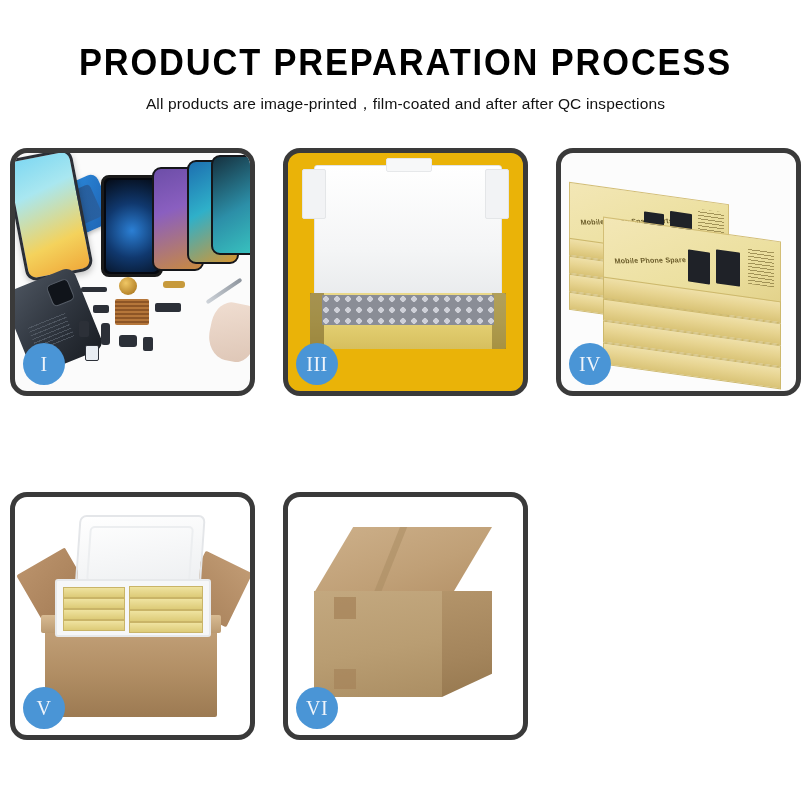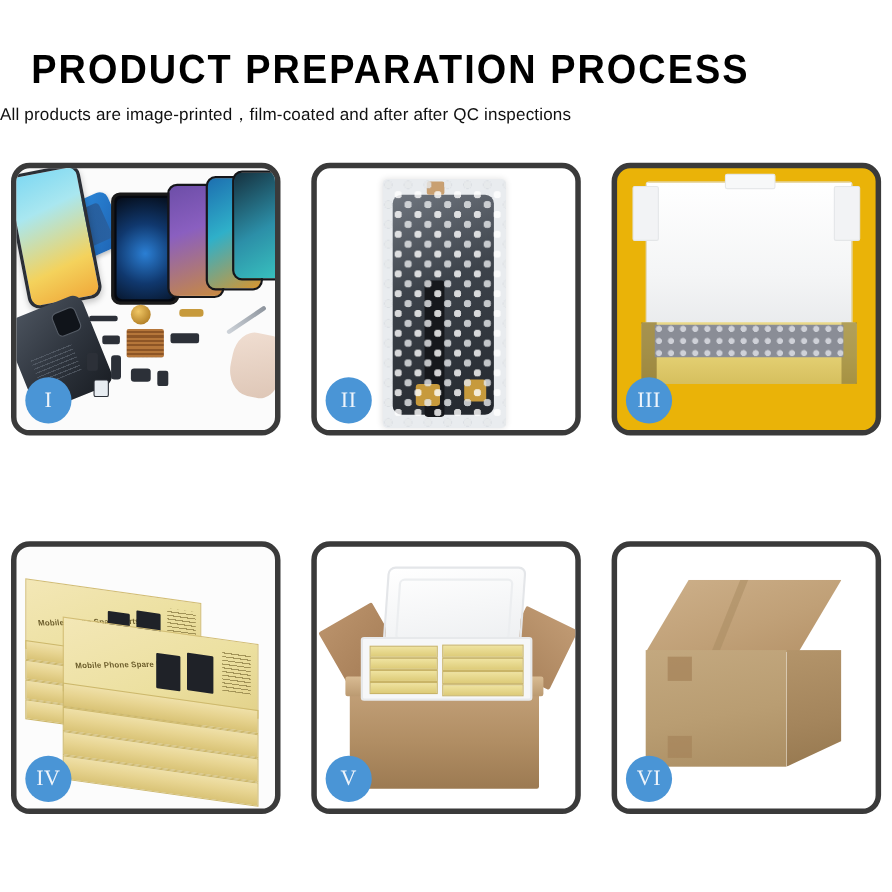--- a/index.html
+++ b/index.html
@@ -6,21 +6,21 @@
   body{
     width:811px;height:811px;
     background:#ffffff;
     font-family:"Liberation Sans", sans-serif;
     overflow:hidden;
     position:relative;
   }
   .page{width:811px;height:811px;position:relative;}
 
   
-  .header{padding-top:44px;}
+  .header{padding-top:44px;text-align:center;}
   .title{
     font-size:37px;font-weight:bold;color:#000;
     letter-spacing:2.0px;line-height:1.0;
     transform:scaleX(0.93);transform-origin:center;
     white-space:nowrap;
   }
   .subtitle{
     font-size:15.5px;color:#111;margin-top:13px;
     letter-spacing:.15px;white-space:nowrap;
   }
@@ -353,33 +353,20 @@
         <div class="part" style="left:140px;top:150px;width:26px;height:9px;"></div>
         <div class="part" style="left:104px;top:182px;width:18px;height:12px;border-radius:3px;"></div>
         <div class="part" style="left:128px;top:184px;width:10px;height:14px;"></div>
         <div class="part" style="left:70px;top:192px;width:12px;height:14px;border-radius:2px;background:#e8edf2;border:1px solid #2c3038;"></div>
         <div class="tweezer" style="left:188px;top:136px;"></div>
         <div class="hand"></div>
       </div>
       <div class="badge">I</div>
     </div>
 
-    <div class="panel p2">
-      <div class="stage">
-        <div class="bwrap">
-          <div class="inner"></div>
-          <div class="flex"></div>
-          <div class="connA"></div>
-          <div class="connB"></div>
-          <div class="tape"></div>
-          <div class="bubbles"></div>
-        </div>
-      </div>
-      <div class="badge">II</div>
-    </div>
 
     <div class="panel p3">
       <div class="stage">
         <div class="lid"></div>
         <div class="lidtab"></div>
         <div class="lidflapL"></div>
         <div class="lidflapR"></div>
         <div class="tray">
           <div class="trayendL"></div>
           <div class="trayendR"></div>

